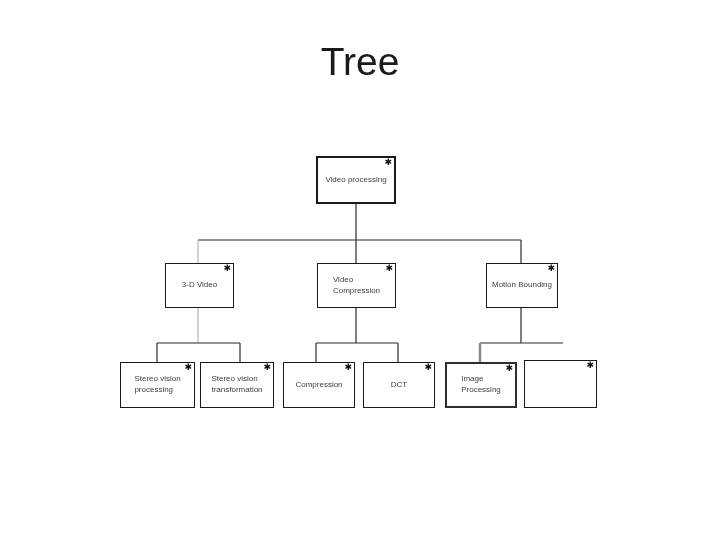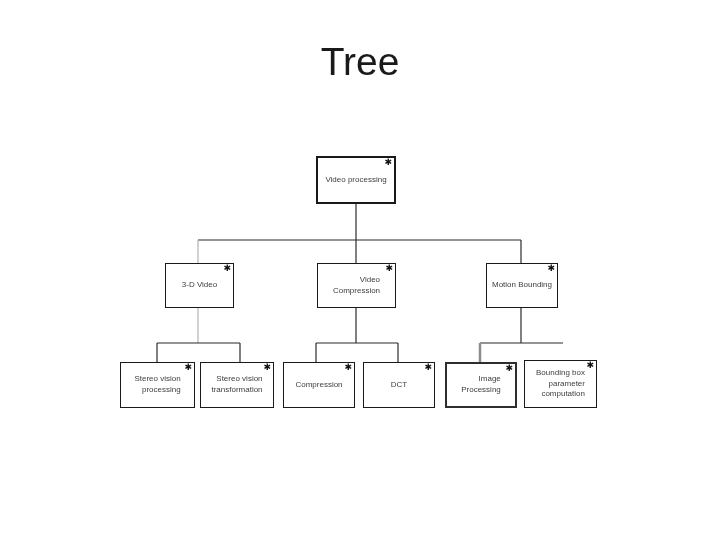--- a/index.html
+++ b/index.html
@@ -27,21 +27,21 @@
     display:flex;
     align-items:center;
     justify-content:center;
   }
   .node.root{border-width:2px;}
   .node.thick{border-width:2px;border-color:#2e2e2e;}
   .node-label{
     font-size:8px;
     line-height:1.35;
     color:#404040;
-    text-align:right;
+    text-align:left;
     white-space:pre-line;
     padding:0 2px;
   }
   .star{
     position:absolute;
     top:0px;right:2px;
     font-size:9px;
     line-height:1;
     color:#111;
   }
@@ -114,18 +114,15 @@
     <span class="star">✱</span>
     <span class="node-label">DCT</span>
   </div>
   <div class="node thick" style="left:445px;top:362px;width:72px;height:46px;">
     <span class="star">✱</span>
     <span class="node-label">Image
 Processing</span>
   </div>
   <div class="node" style="left:524px;top:360px;width:73px;height:48px;">
     <span class="star">✱</span>
-    <span class="node-label">Bounding box
-parameter
-computation</span>
   </div>
 
 </div>
 
 </body></html>

